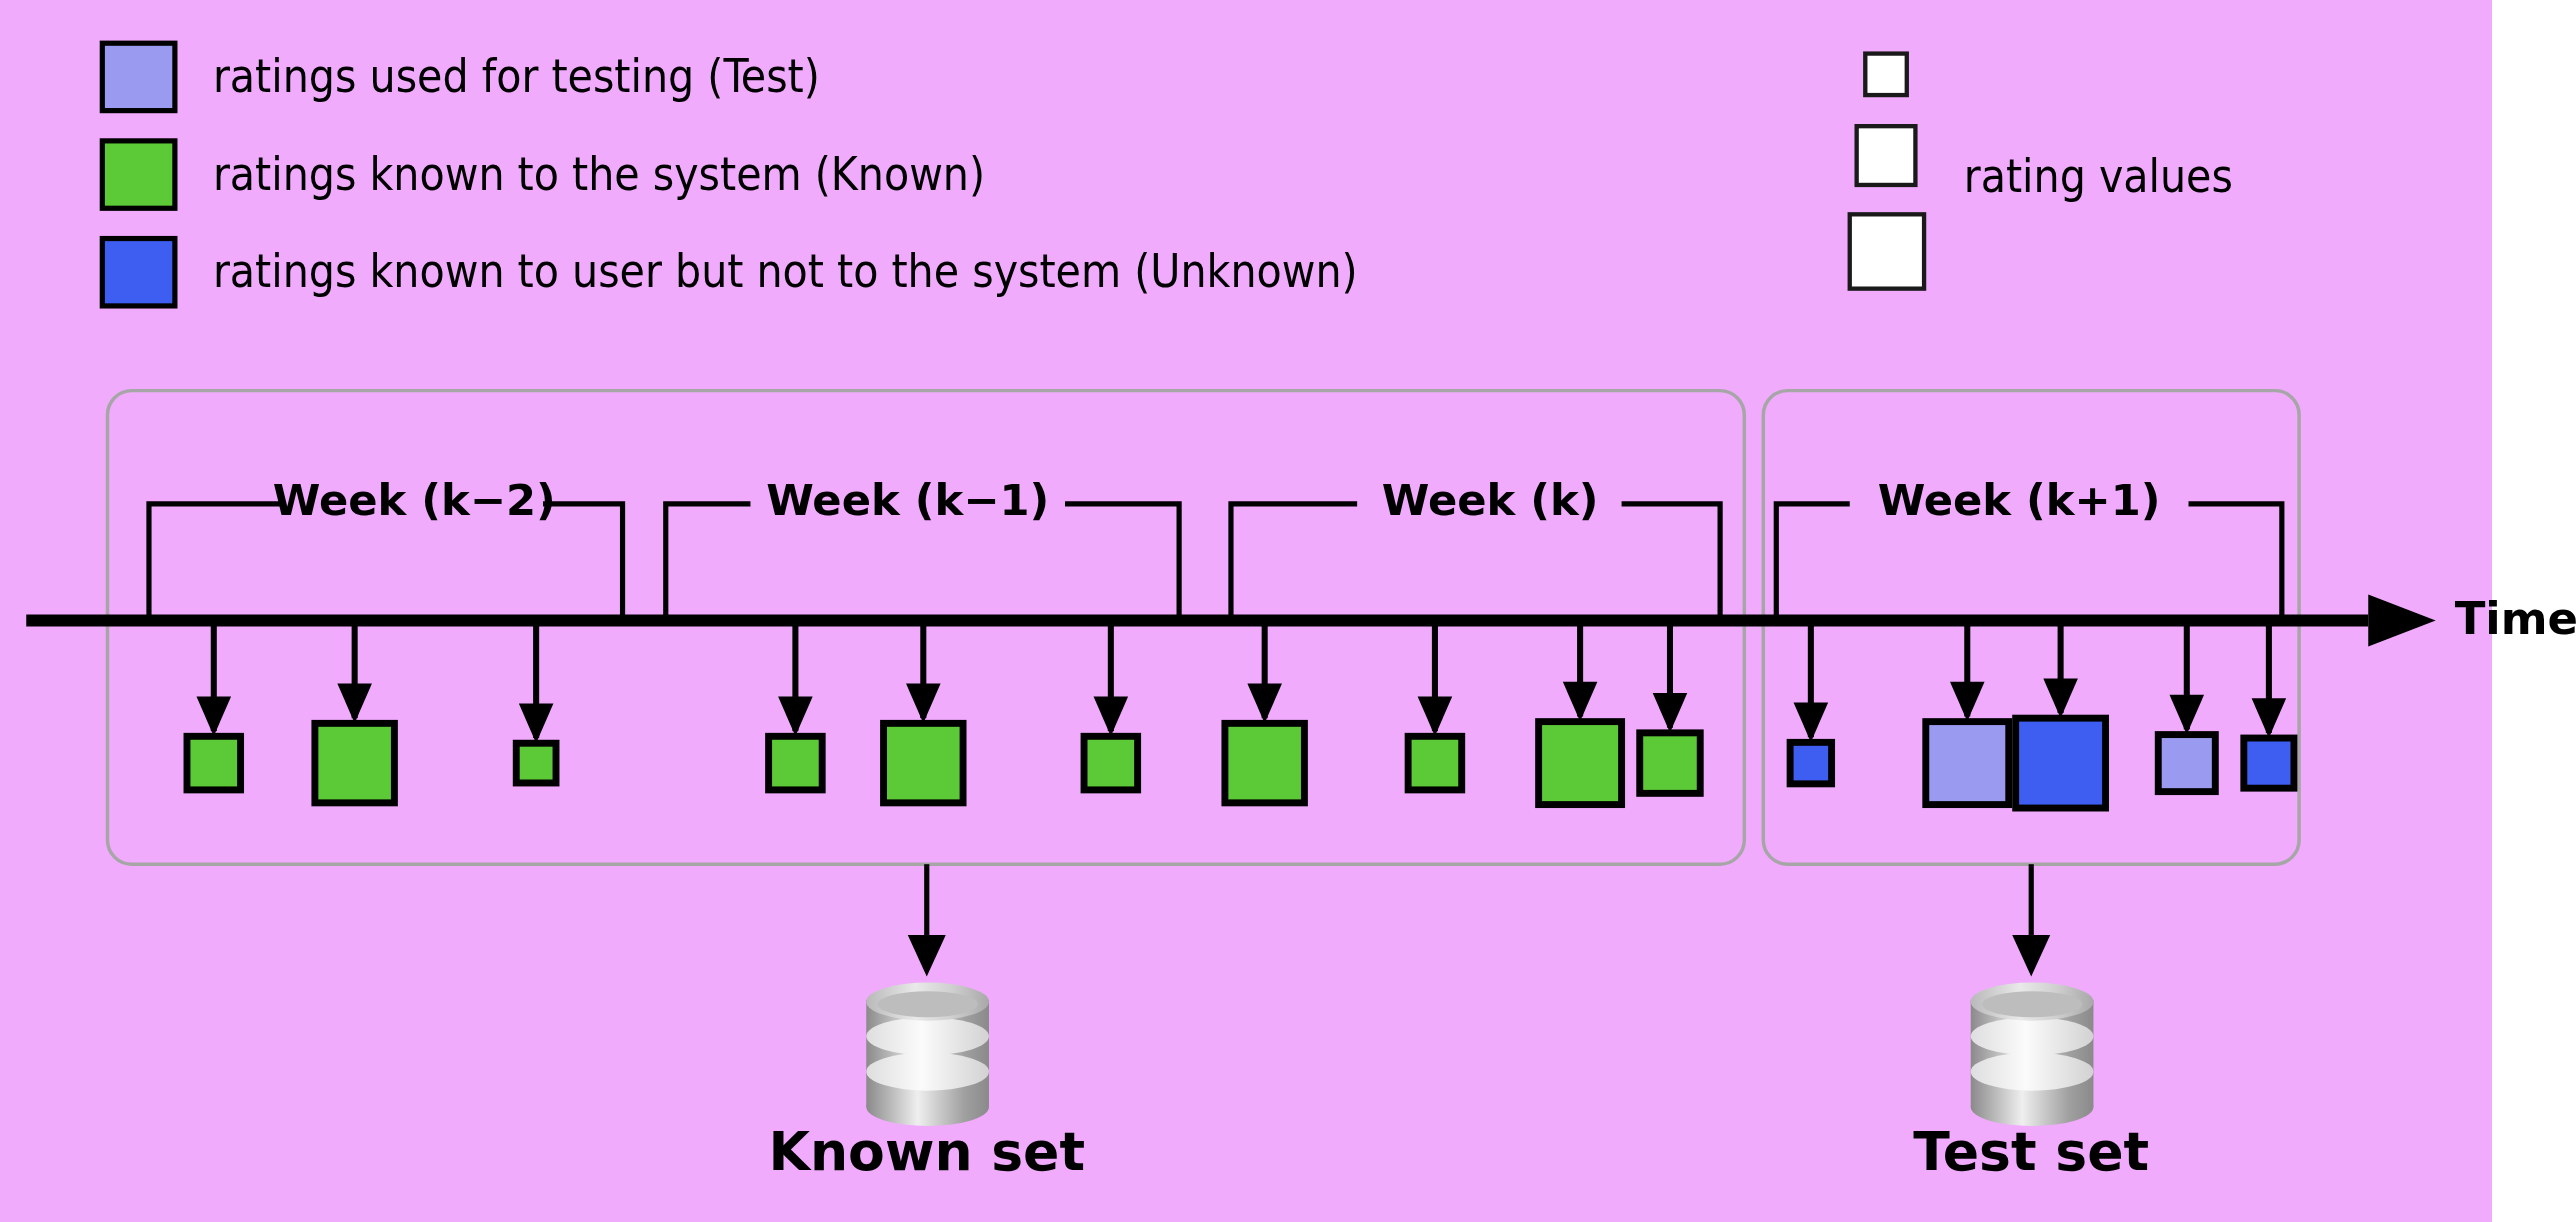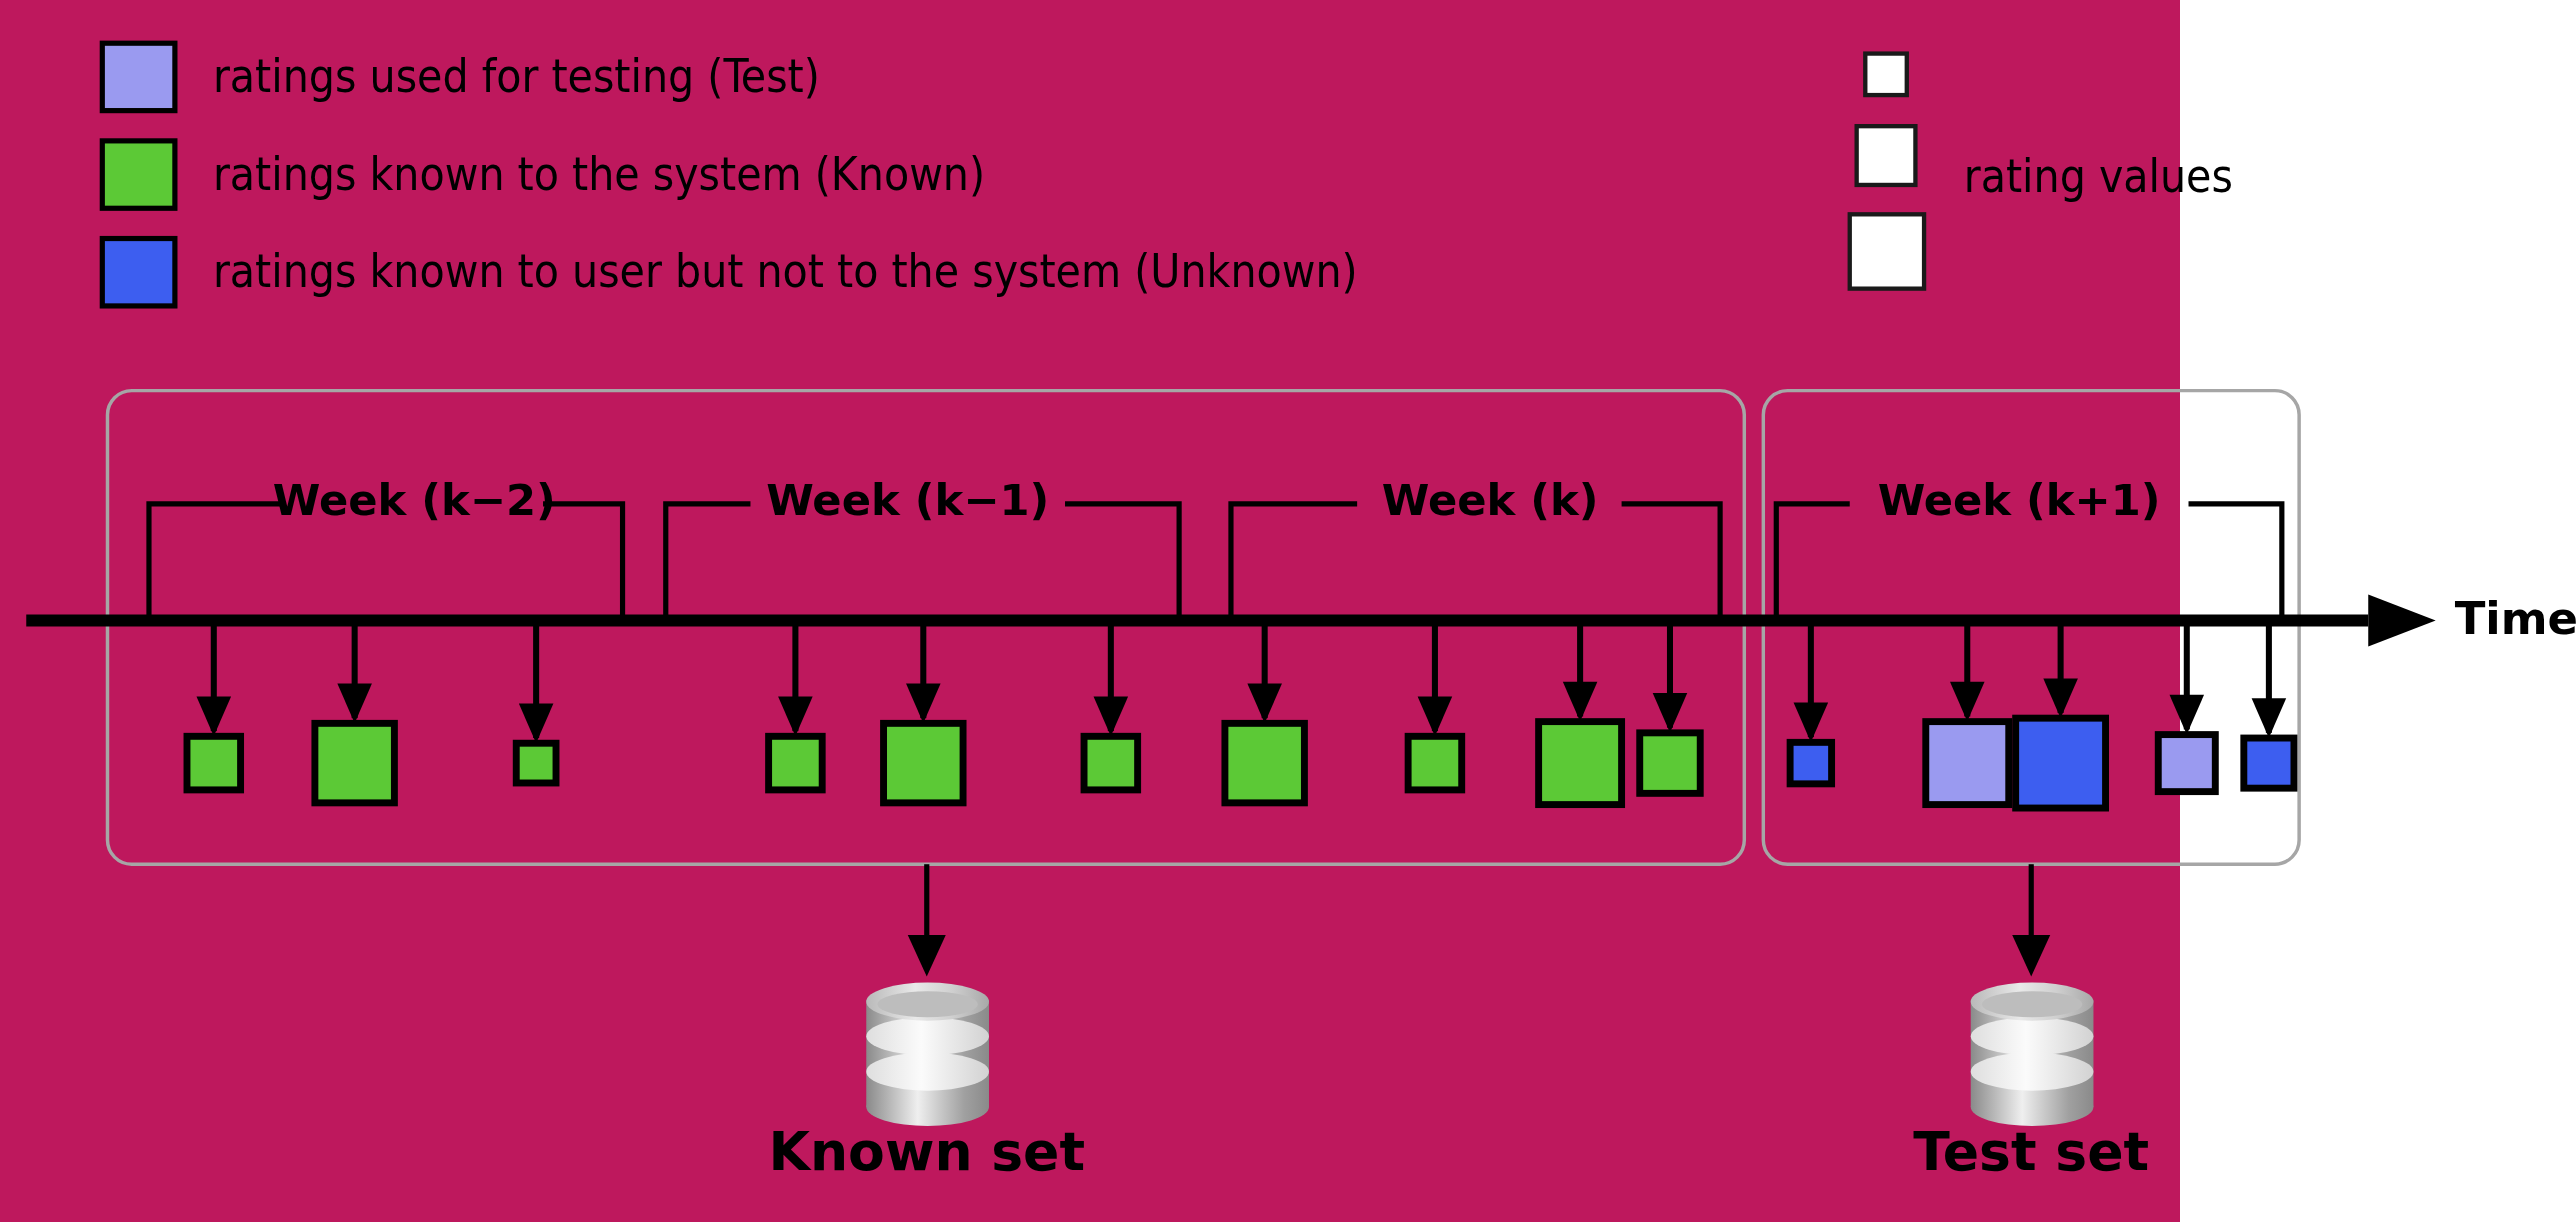--- a/index.html
+++ b/index.html
@@ -8,23 +8,23 @@
     background: #ffffff;
   }
   body {
     width: 2576px;
     height: 1222px;
     font-family: "DejaVu Sans", sans-serif;
     overflow: hidden;
   }
   #stage {
     position: relative;
-    width: 2180px;
+    width: 2492px;
     height: 1222px;
-    background: #be185d;
+    background: #f0abfc;
   }
   svg.diagram {
     position: absolute;
     left: 0;
     top: 0;
     width: 2576px;
     height: 1222px;
     display: block;
   }
   .legend-text {

